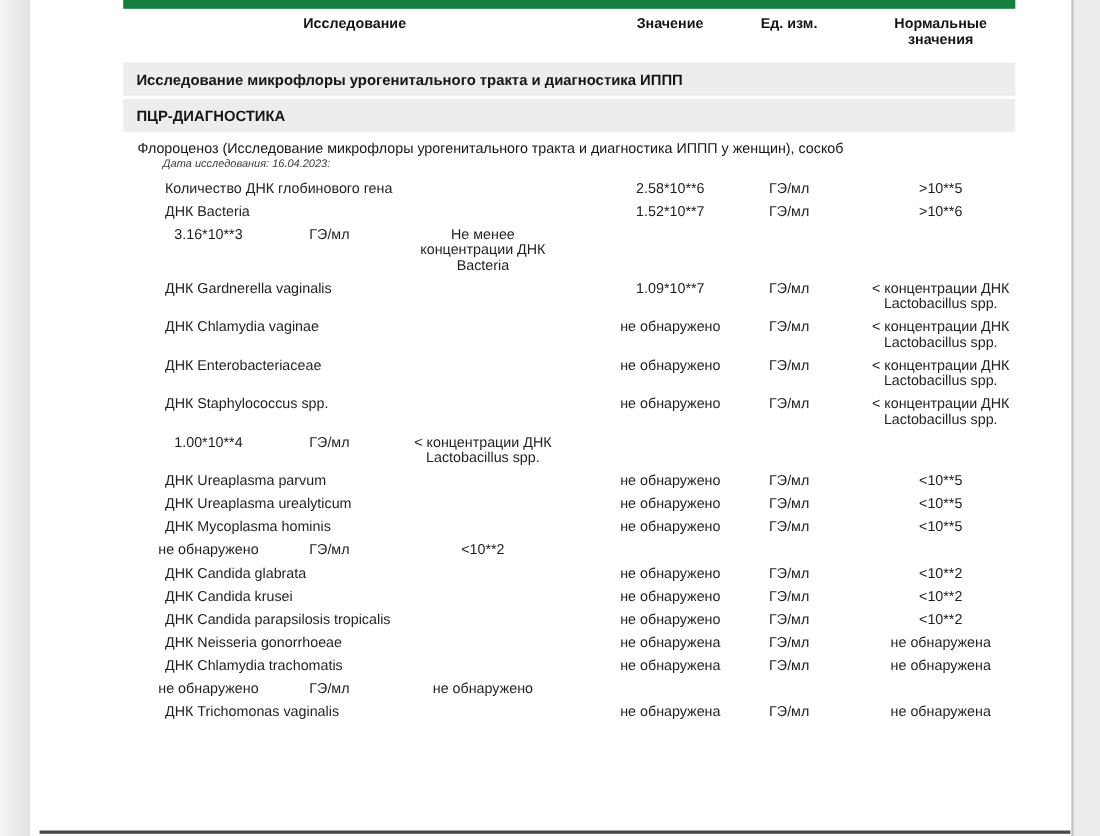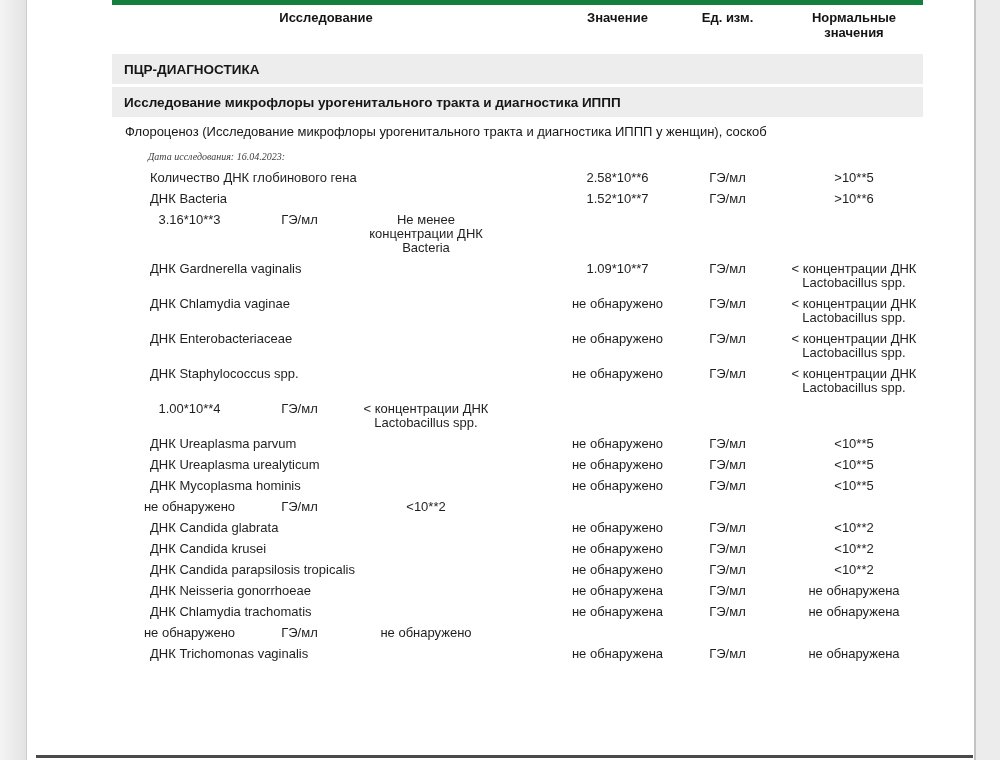--- a/index.html
+++ b/index.html
@@ -15,46 +15,46 @@
     background:linear-gradient(to right,#f4f4f4,#e3e3e3);
     border-right:1px solid #cccccc;
   }
   .right-strip{
     position:absolute;left:974px;top:0;width:26px;height:760px;
     background:#ececec;
     border-left:2px solid #c3c3c3;
   }
   .doc{
     position:absolute;left:112px;top:0;width:811px;
-    border-top:5px solid #15803d;
+    border-top:8px solid #15803d;
     font-size:13px;
   }
   .bottom-rule{
     position:absolute;left:36px;top:755px;width:937px;height:3px;
     background:#4a4a4a;
   }
   .hdr-row{display:flex;padding-top:5px;font-weight:bold;color:#141414;line-height:15px;}
   .c1{width:428px;}
   .c2{width:155px;text-align:center;}
   .c3{width:65px;text-align:center;}
-  .c4{width:138px;margin-left:25px;text-align:center;}
+  .c4{width:138px;margin-left:38px;text-align:center;}
   .hdr-row .c1{text-align:center;}
   .band{
     height:30px;background:#ededed;display:flex;align-items:center;
     font-weight:bold;font-size:13.5px;color:#161616;
     padding-left:12px;box-sizing:border-box;margin-top:0;
   }
   .band+.band{margin-top:3px;}
   .bands{margin-top:14px;}
   .panel-title{
     margin-top:7px;padding-left:13px;font-weight:normal;line-height:15px;color:#161616;
   }
   .date-line{
-    margin-top:12px;padding-left:36px;
-    font-style:italic;font-size:10px;color:#3c3c3c;line-height:11px;font-family:Liberation Serif, serif;
+    margin-top:2px;padding-left:36px;
+    font-style:italic;font-size:10px;color:#3c3c3c;line-height:11px;
   }
   .rows{margin-top:9px;}
   .r{display:flex;margin-bottom:7px;line-height:14px;align-items:flex-start;}
   .r .c1{padding-left:38px;box-sizing:border-box;}
   .pre{white-space:pre-line;}
 </style>
 </head>
 <body>
 
 <div class="left-strip"></div>
@@ -64,22 +64,22 @@
 <div class="doc">
 
   <div class="hdr-row">
     <div class="c1">Исследование</div>
     <div class="c2">Значение</div>
     <div class="c3">Ед. изм.</div>
     <div class="c4">Нормальные значения</div>
   </div>
 
   <div class="bands">
+    <div class="band">Исследование микрофлоры урогенитального тракта и диагностика ИППП</div>
     <div class="band">ПЦР-ДИАГНОСТИКА</div>
-    <div class="band">Исследование микрофлоры урогенитального тракта и диагностика ИППП</div>
   </div>
 
   <div class="panel-title">Флороценоз (Исследование микрофлоры урогенитального тракта и диагностика ИППП у женщин), соскоб</div>
   <div class="date-line">Дата исследования: 16.04.2023:</div>
 
   <div class="rows">
   <div class="r">
     <div class="c1">Количество ДНК глобинового гена</div>
     <div class="c2 pre">2.58*10**6</div>
     <div class="c3">ГЭ/мл</div>

